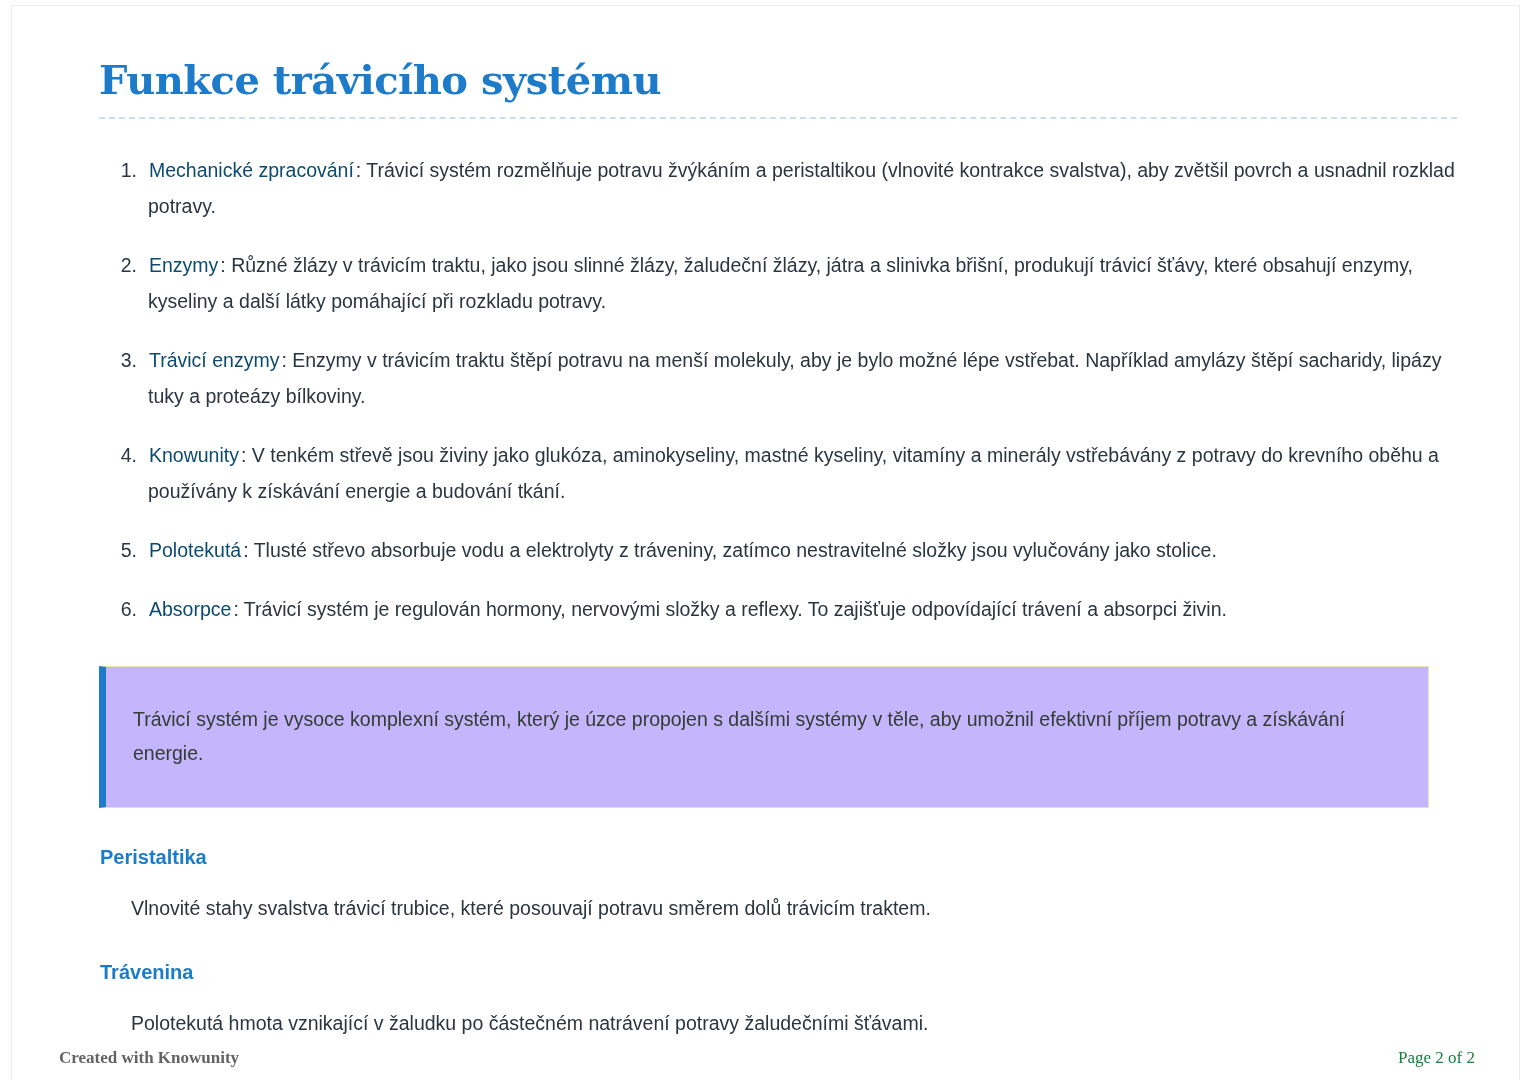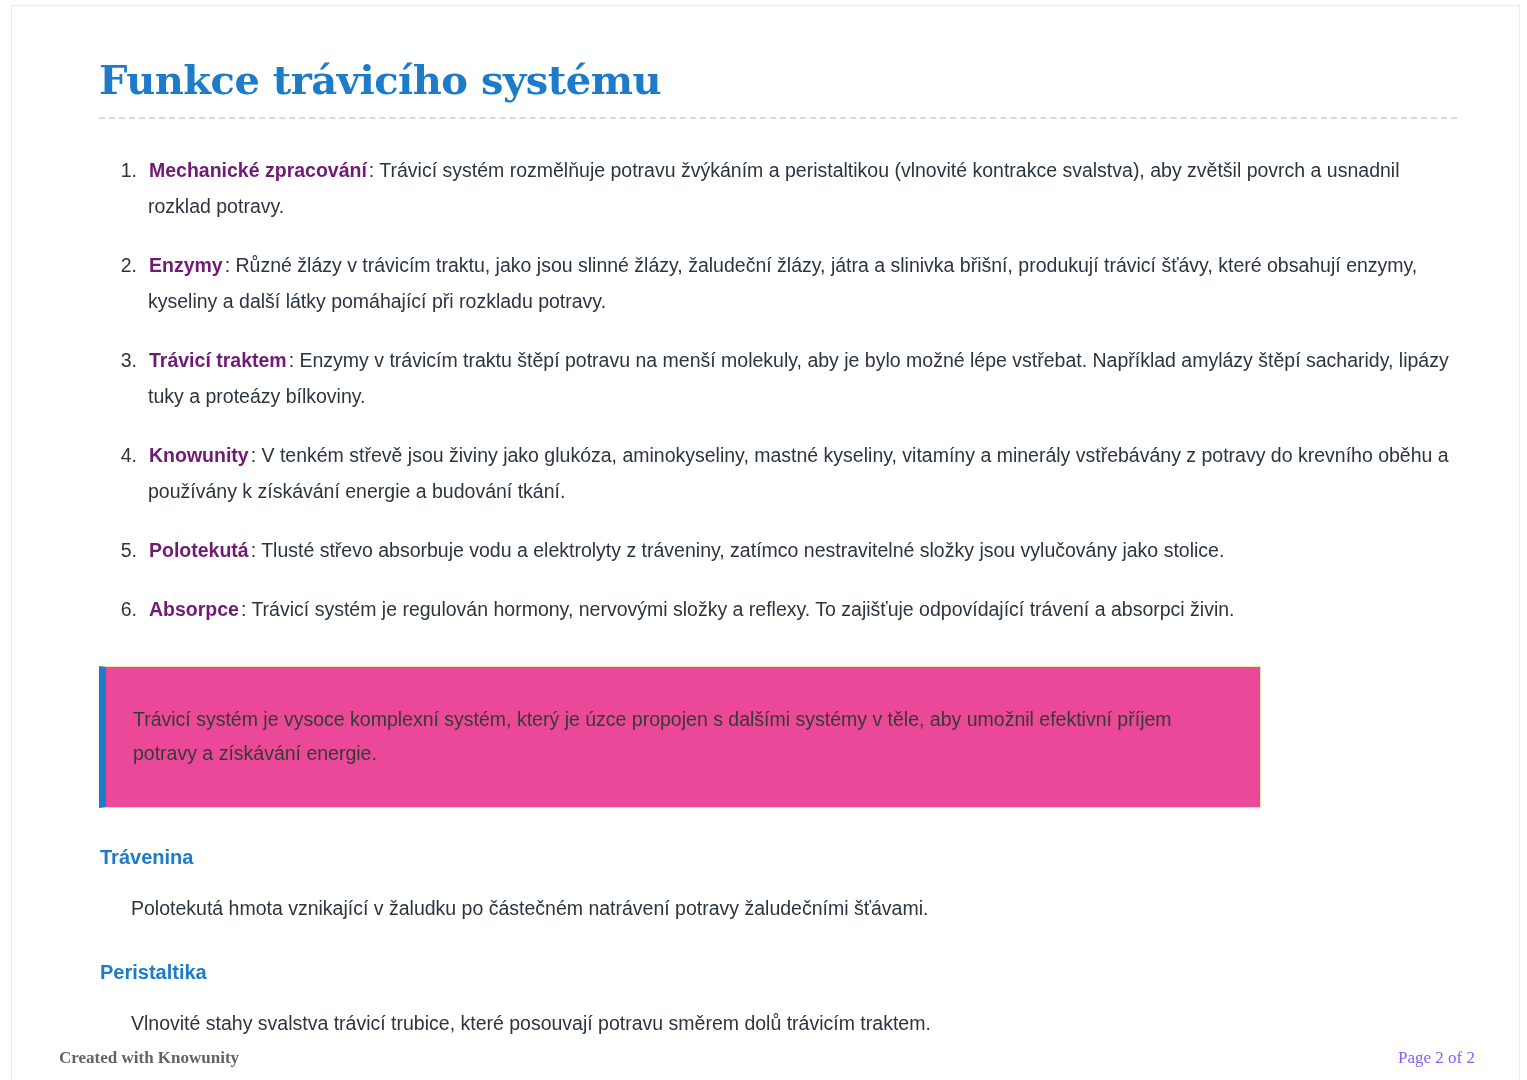--- a/index.html
+++ b/index.html
@@ -34,29 +34,29 @@
     font-size: 19.5px;
     line-height: 36px;
   }
   .li-num {
     width: 45px;
     flex: 0 0 45px;
     text-align: right;
     padding-right: 9px;
   }
   .li-text { flex: 1; }
-  .li-text b { font-weight: 700; color: #701a75; }
+  .li-text b { font-weight: 400; color: #0c4a6e; }
   .callout {
     margin-top: 38px;
-    background: #ec4899;
+    background: #c4b5fd;
     border-left: 7px solid #1d7bc9;
     border-top: 1px solid #e8e6ad;
     border-right: 1px solid #e8e6ad;
     border-bottom: 1px solid #dfe3c0;
-    width: 1162px;
+    width: 1330px;
     padding: 34px 40px 36px 26px;
     font-size: 19.5px;
     line-height: 34px;
     color: #333c33;
   }
   .def-heading {
     margin-top: 38px;
     font-size: 20px;
     font-weight: 700;
     color: #1a7ccb;
@@ -73,21 +73,21 @@
     font-family: "Liberation Serif", serif;
     font-size: 17px;
     color: #5e5e5e;
   }
   .footer-left {
     position: absolute; left: 55px; bottom: 0;
     font-weight: 600; color: #636363;
   }
   .footer-right {
     position: absolute; right: 52px; bottom: 0;
-    color: #8b5cf6;
+    color: #15803d;
   }
 </style>
 </head>
 <body>
 
 <div class="page-edge"></div>
 
 <div class="content">
 
   <h1 class="doc-title">Funkce trávicího systému</h1>
@@ -99,21 +99,21 @@
       <p class="li-text"><b>Mechanické zpracování</b><span>: Trávicí systém rozmělňuje potravu žvýkáním a peristaltikou (vlnovité kontrakce svalstva), aby zvětšil povrch a usnadnil rozklad potravy.</span></p>
     </div>
 
     <div class="li-row">
       <span class="li-num">2.</span>
       <p class="li-text"><b>Enzymy</b><span>: Různé žlázy v trávicím traktu, jako jsou slinné žlázy, žaludeční žlázy, játra a slinivka břišní, produkují trávicí šťávy, které obsahují enzymy, kyseliny a další látky pomáhající při rozkladu potravy.</span></p>
     </div>
 
     <div class="li-row">
       <span class="li-num">3.</span>
-      <p class="li-text"><b>Trávicí traktem</b><span>: Enzymy v trávicím traktu štěpí potravu na menší molekuly, aby je bylo možné lépe vstřebat. Například amylázy štěpí sacharidy, lipázy tuky a proteázy bílkoviny.</span></p>
+      <p class="li-text"><b>Trávicí enzymy</b><span>: Enzymy v trávicím traktu štěpí potravu na menší molekuly, aby je bylo možné lépe vstřebat. Například amylázy štěpí sacharidy, lipázy tuky a proteázy bílkoviny.</span></p>
     </div>
 
     <div class="li-row">
       <span class="li-num">4.</span>
       <p class="li-text"><b>Knowunity</b><span>: V tenkém střevě jsou živiny jako glukóza, aminokyseliny, mastné kyseliny, vitamíny a minerály vstřebávány z potravy do krevního oběhu a používány k získávání energie a budování tkání.</span></p>
     </div>
 
     <div class="li-row">
       <span class="li-num">5.</span>
       <p class="li-text"><b>Polotekutá</b><span>: Tlusté střevo absorbuje vodu a elektrolyty z tráveniny, zatímco nestravitelné složky jsou vylučovány jako stolice.</span></p>
@@ -124,27 +124,27 @@
       <p class="li-text"><b>Absorpce</b><span>: Trávicí systém je regulován hormony, nervovými složky a reflexy. To zajišťuje odpovídající trávení a absorpci živin.</span></p>
     </div>
 
   </div>
 
   <div class="callout">
     <p>Trávicí systém je vysoce komplexní systém, který je úzce propojen s dalšími systémy v těle, aby umožnil efektivní příjem potravy a získávání energie.</p>
   </div>
 
   <div>
-    <h2 class="def-heading">Trávenina</h2>
-    <p class="def-text">Polotekutá hmota vznikající v žaludku po částečném natrávení potravy žaludečními šťávami.</p>
+    <h2 class="def-heading">Peristaltika</h2>
+    <p class="def-text">Vlnovité stahy svalstva trávicí trubice, které posouvají potravu směrem dolů trávicím traktem.</p>
   </div>
 
   <div>
-    <h2 class="def-heading">Peristaltika</h2>
-    <p class="def-text">Vlnovité stahy svalstva trávicí trubice, které posouvají potravu směrem dolů trávicím traktem.</p>
+    <h2 class="def-heading">Trávenina</h2>
+    <p class="def-text">Polotekutá hmota vznikající v žaludku po částečném natrávení potravy žaludečními šťávami.</p>
   </div>
 
 </div>
 
 <div class="footer">
   <span class="footer-left">Created with Knowunity</span>
   <span class="footer-right">Page 2 of 2</span>
 </div>
 
 </body></html>

